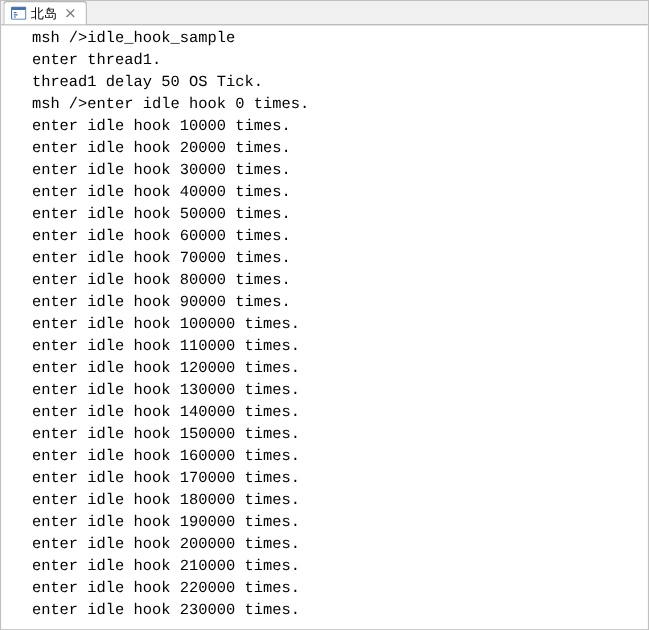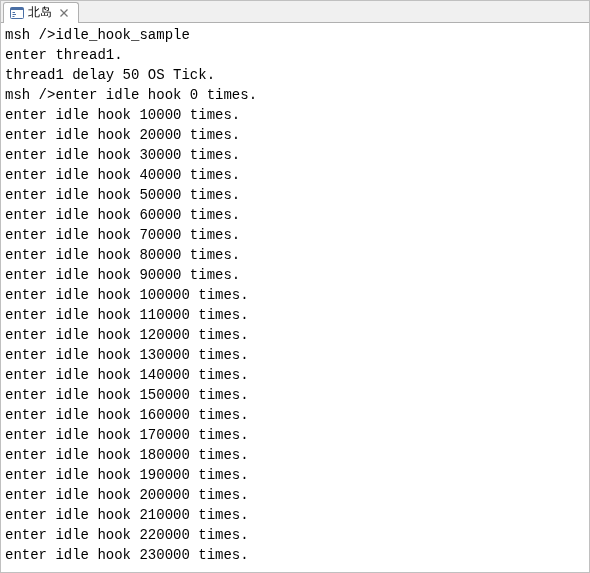--- a/index.html
+++ b/index.html
@@ -13,21 +13,21 @@
       width: 590px;
       height: 573px;
       overflow: hidden;
       border: 1px solid #c0c0c0;
     }
     .tab-bar {
       display: flex;
       background: #f0f0f0;
       border-bottom: 1px solid #b0b0b0;
       height: 22px;
-      align-items: center;
+      align-items: flex-start;
     }
     .tab {
       display: flex;
       align-items: center;
       background: #ffffff;
       border: 1px solid #b0b0b0;
       border-bottom: none;
       padding: 2px 8px 2px 6px;
       font-size: 12px;
       gap: 4px;
@@ -59,20 +59,21 @@
       font-family: "Consolas", "Courier New", monospace;
       font-size: 14px;
       line-height: 20px;
       color: #000000;
       padding: 2px 4px;
       white-space: pre;
       overflow: hidden;
     }
     .console-line {
       display: block;
+      margin-left: 24px;
     }
   </style>
 </head>
 <body>
 
 <div class="tab-bar">
   <div class="tab">
     <span class="tab-icon">
       <svg width="14" height="12" viewBox="0 0 14 12">
         <rect x="0.5" y="0.5" width="13" height="11" rx="1" fill="#ffffff" stroke="#4a6fa5" stroke-width="1"></rect>

